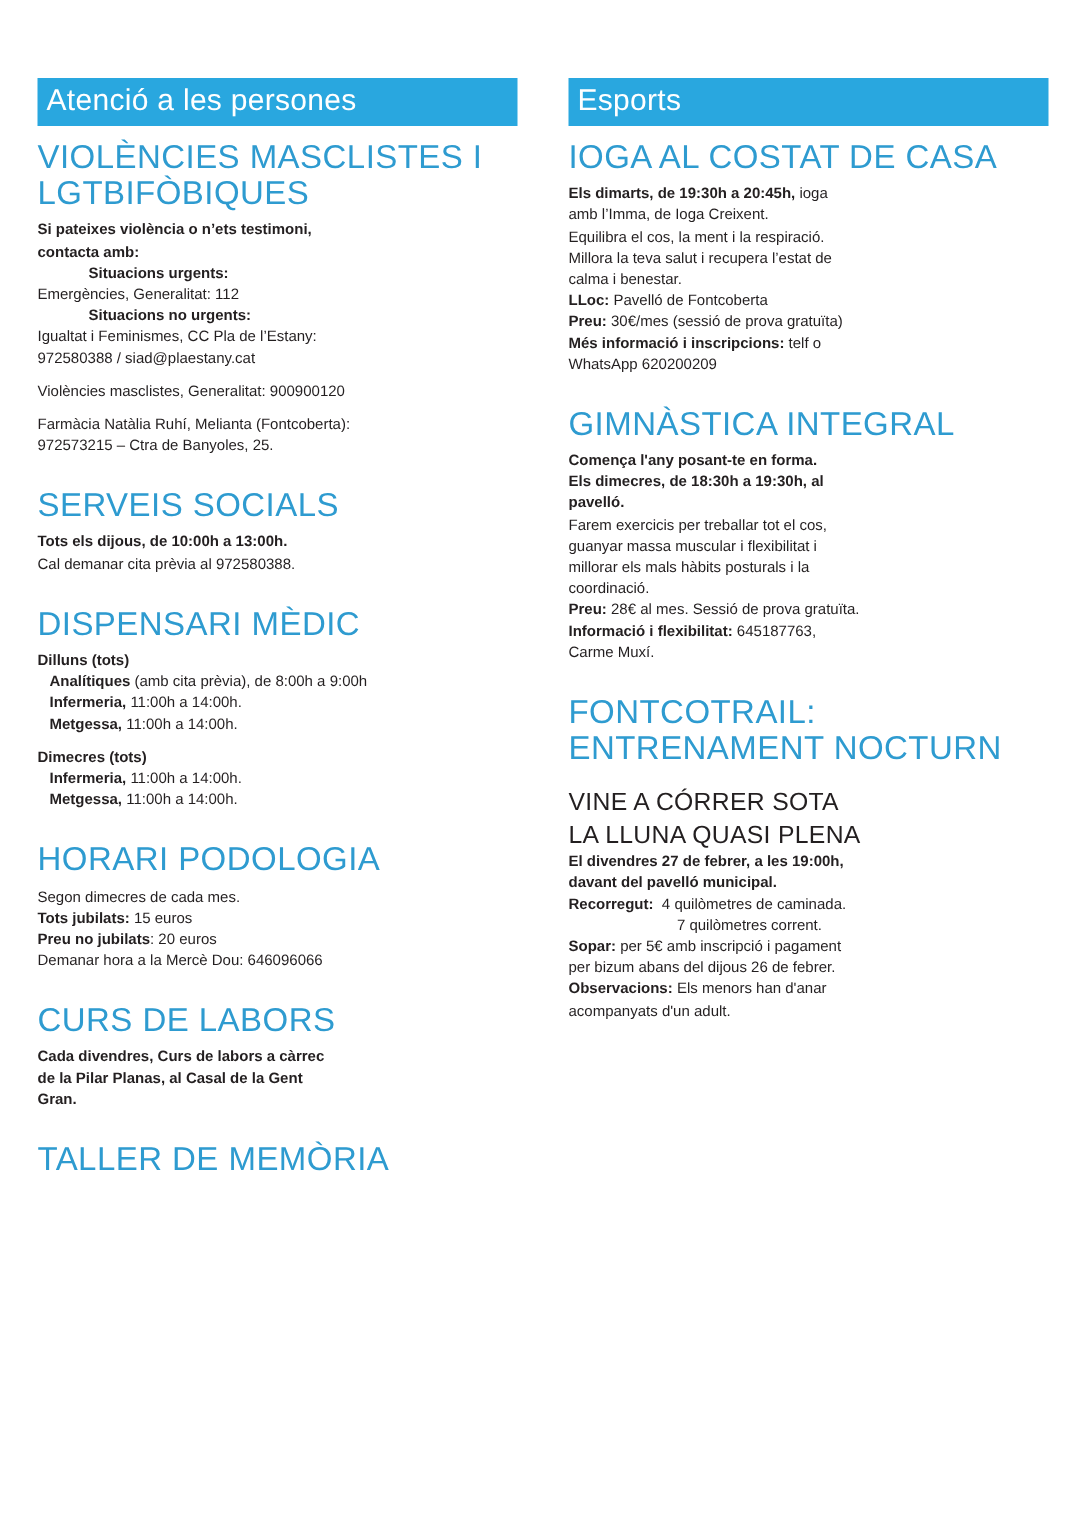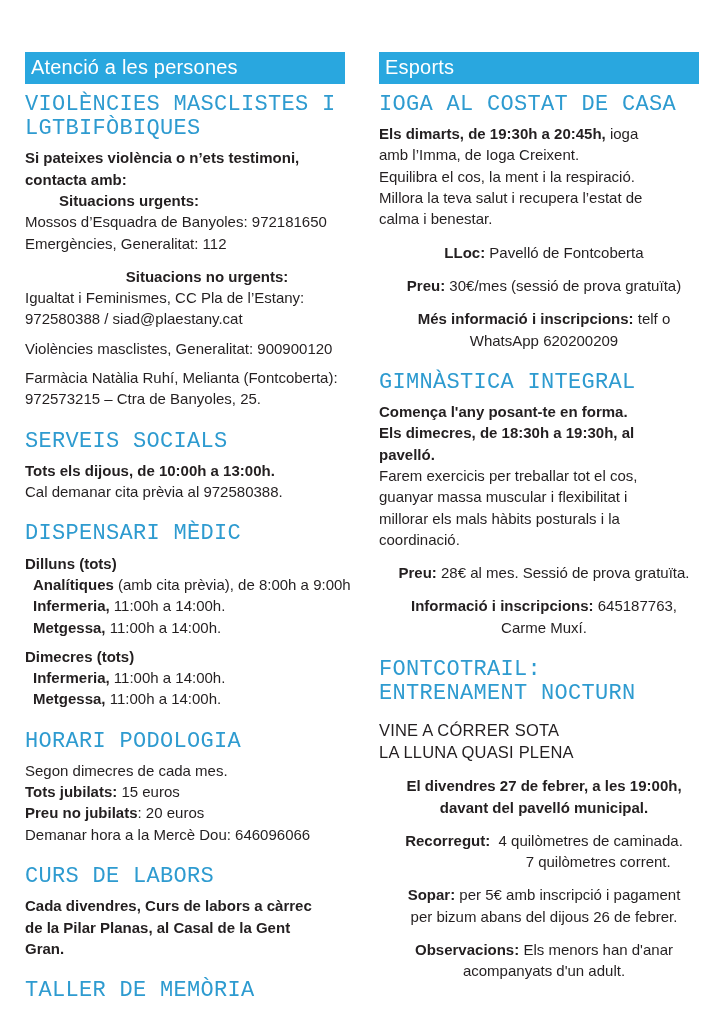--- a/index.html
+++ b/index.html
@@ -17,55 +17,54 @@
   .col{width:330px;flex:0 0 330px;}
   .col-header{
     width:320px;box-sizing:border-box;
     background:#29a7df;
     color:#ffffff;
     font-size:20px;line-height:1;
     padding:5px 6px 7px 6px;
     letter-spacing:0.2px;
   }
   .sec-title{
-    font-family:Liberation Mono, monospace;
+    font-family:Liberation Sans, sans-serif;
     font-weight:normal;
     color:#2e9bd0;
     font-size:22px;line-height:1.1;
     letter-spacing:0.3px;
     margin:20px 0 6px 0;
     white-space:pre-line;
   }
   .sections > .section:first-child .sec-title{margin-top:9px;}
   p{margin:0;white-space:pre-wrap;}
-  .body{font-size:15px;line-height:1.42;}
+  .body{font-size:10px;line-height:1.42;}
   .sub{
     font-size:16.5px;font-weight:normal;line-height:1.3;
     margin-top:14px;letter-spacing:0.2px;
   }
   .b{font-weight:bold;}
   .gap{margin-top:8px;}
-  .gap-lg{margin-top:12px;text-align:center;}
+  .gap-lg{}
   .indent{padding-left:34px;}
   .indent-sm{padding-left:8px;}
 </style>
 </head>
 <body>
 
 <div class="page">
   <section class="col">
     <header class="col-header">Atenció a les persones</header>
     <div class="sections">
         <div class="section">
           <h2 class="sec-title">VIOLÈNCIES MASCLISTES I
 LGTBIFÒBIQUES</h2>
           <p class="body"><span class="b">Si pateixes violència o n’ets testimoni,
 contacta amb:</span></p>
           <p class="body indent"><span class="b">Situacions urgents:</span></p>
-          <p class="body"><span>Mossos d’Esquadra de Banyoles: 972181650</span></p>
           <p class="body"><span>Emergències, Generalitat: 112</span></p>
           <p class="body indent gap-lg"><span class="b">Situacions no urgents:</span></p>
           <p class="body"><span>Igualtat i Feminismes, CC Pla de l’Estany:
 972580388 / siad@plaestany.cat</span></p>
           <p class="body gap"><span>Violències masclistes, Generalitat: 900900120</span></p>
           <p class="body gap"><span>Farmàcia Natàlia Ruhí, Melianta (Fontcoberta):
 972573215 – Ctra de Banyoles, 25.</span></p>
         </div>
         <div class="section">
           <h2 class="sec-title">SERVEIS SOCIALS</h2>
@@ -119,21 +118,21 @@
         <div class="section">
           <h2 class="sec-title">GIMNÀSTICA INTEGRAL</h2>
           <p class="body"><span class="b">Comença l'any posant-te en forma.
 Els dimecres, de 18:30h a 19:30h, al
 pavelló.</span></p>
           <p class="body"><span>Farem exercicis per treballar tot el cos,
 guanyar massa muscular i flexibilitat i
 millorar els mals hàbits posturals i la
 coordinació.</span></p>
           <p class="body gap-lg"><span class="b">Preu:</span><span> 28€ al mes. Sessió de prova gratuïta.</span></p>
-          <p class="body gap-lg"><span class="b">Informació i inscripcions:</span><span> 645187763,
+          <p class="body gap-lg"><span class="b">Informació i flexibilitat:</span><span> 645187763,
 Carme Muxí.</span></p>
         </div>
         <div class="section">
           <h2 class="sec-title">FONTCOTRAIL:
 ENTRENAMENT NOCTURN</h2>
           <p class="sub"><span>VINE A CÓRRER SOTA
 LA LLUNA QUASI PLENA</span></p>
           <p class="body gap-lg"><span class="b">El divendres 27 de febrer, a les 19:00h,
 davant del pavelló municipal.</span></p>
           <p class="body gap-lg"><span class="b">Recorregut:</span><span>  4 quilòmetres de caminada.

